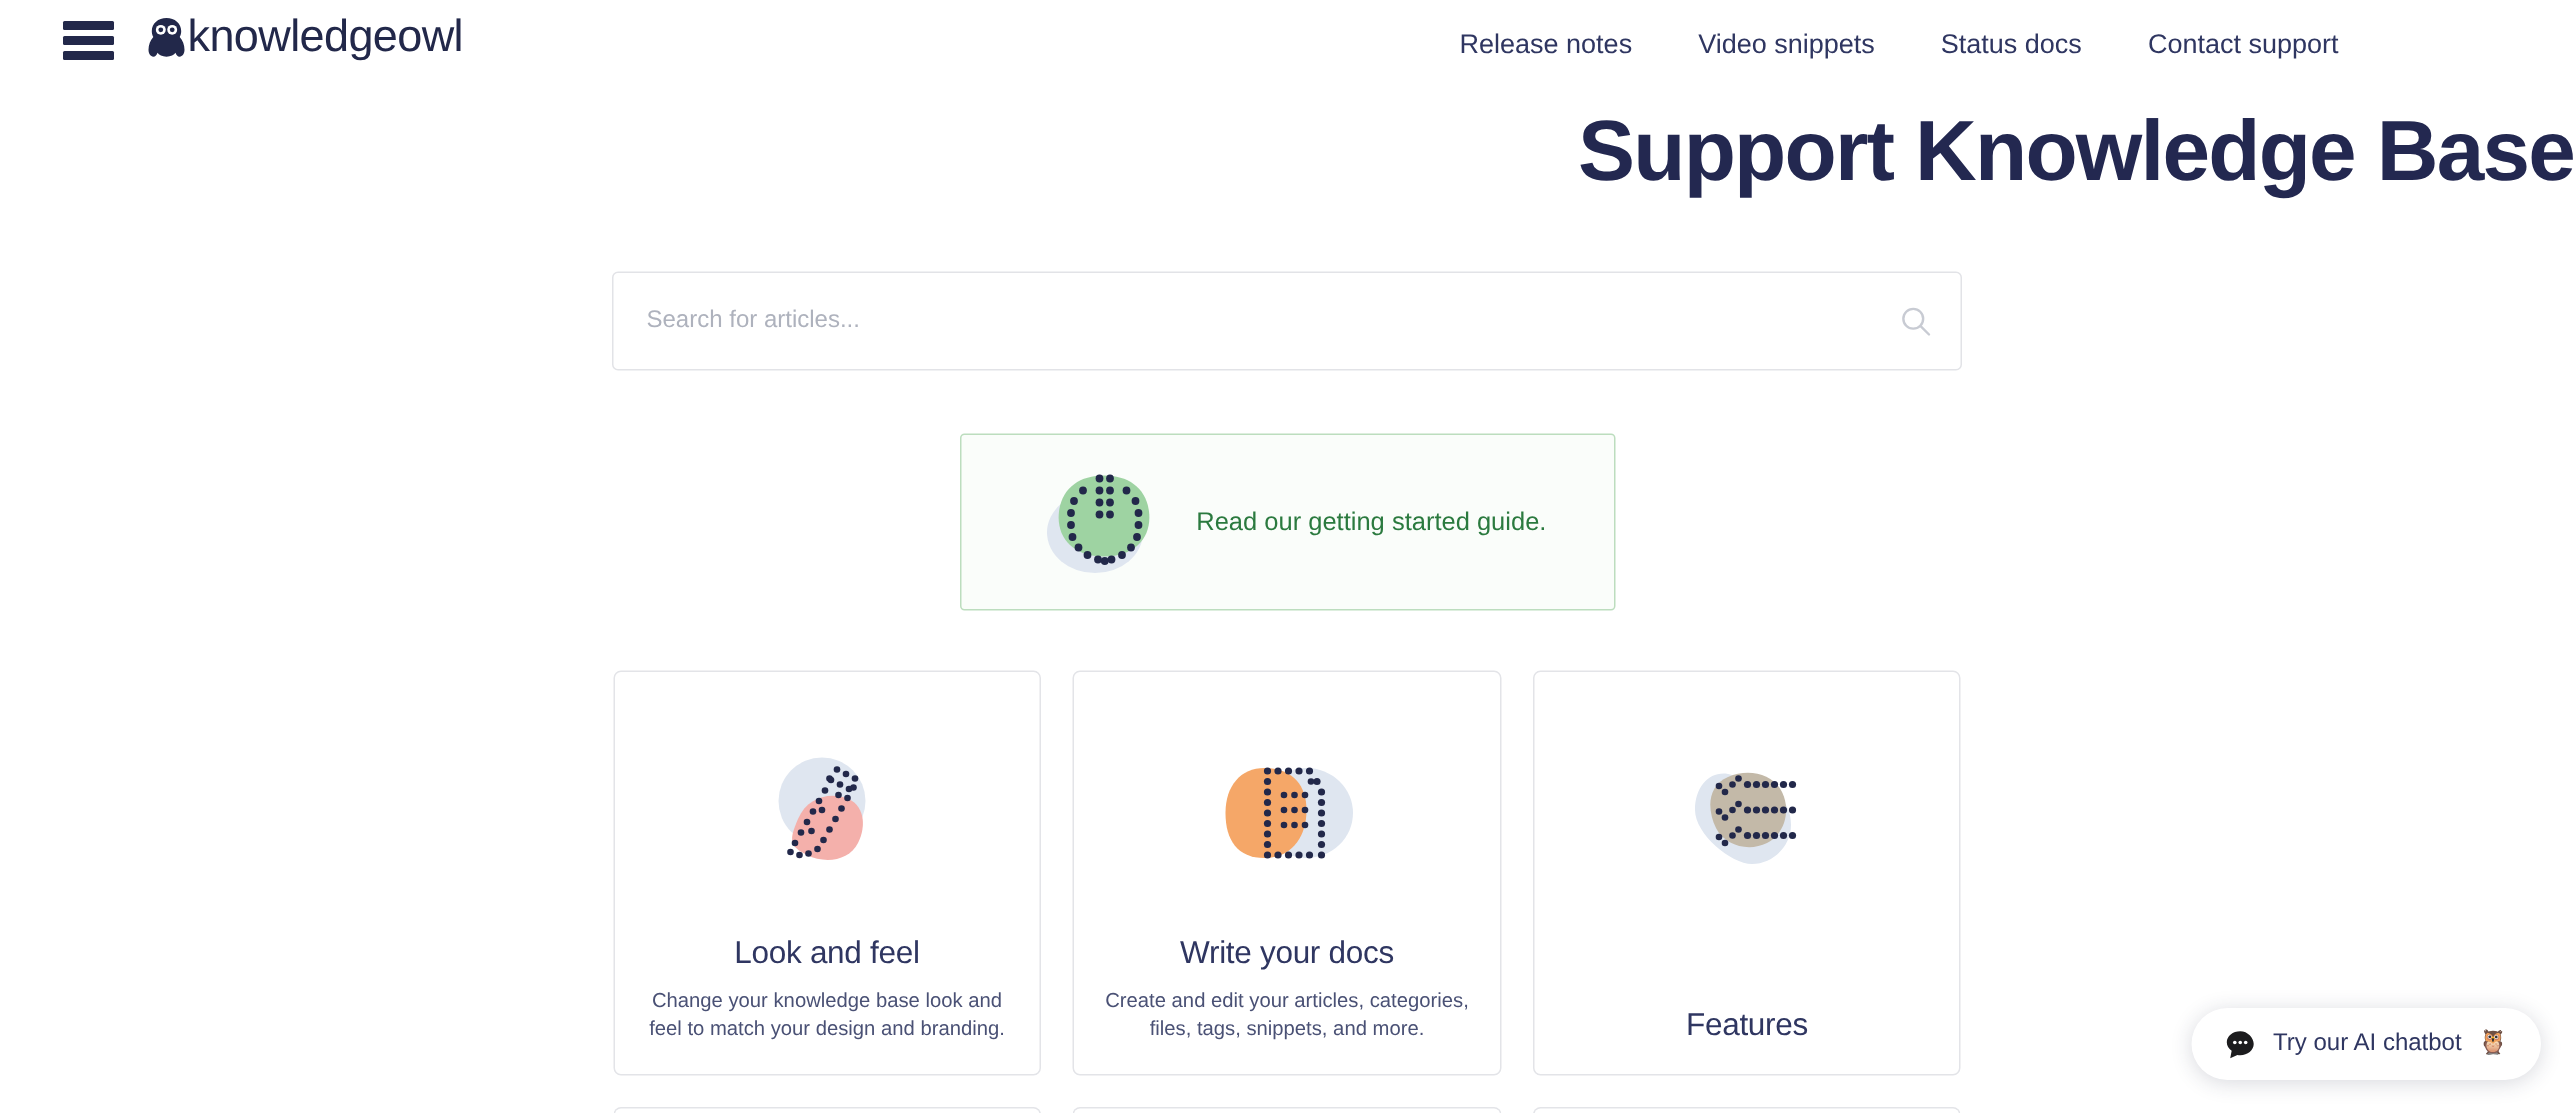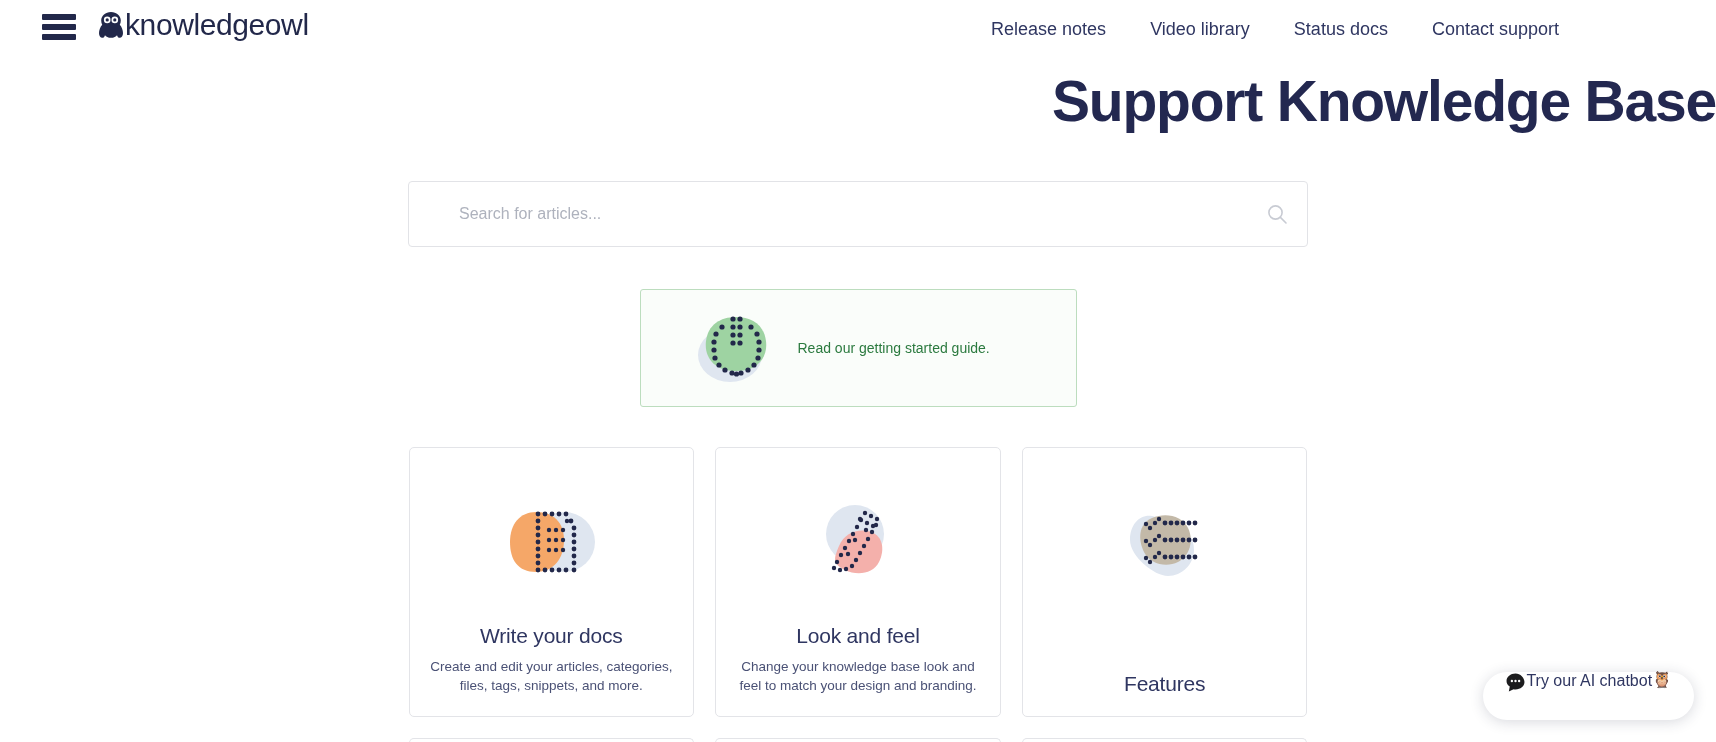--- a/index.html
+++ b/index.html
@@ -89,21 +89,20 @@
     margin: 48px auto 0;
   }
   .search-box {
     position: relative;
     height: 66px;
     border: 1px solid #e2e3e7;
     border-radius: 4px;
     background: #fff;
     display: flex;
     align-items: center;
-    padding-left: 28px;
   }
   .search-input {
     flex: 1;
     height: 100%;
     border: 0;
     outline: none;
     background: transparent;
     padding: 0 56px 0 22px;
     font-family: "Liberation Sans", sans-serif;
     font-size: 16px;
@@ -132,21 +131,21 @@
     border: 1px solid #bcddbe;
     border-radius: 3px;
     background: #fafdfa;
     display: flex;
     align-items: center;
     padding-left: 47px;
     cursor: pointer;
   }
   .banner-icon { width: 96px; height: 90px; flex: 0 0 auto; }
   .banner-text {
-    font-size: 14px;
+    font-size: 17px;
     color: #2b7a3f;
     margin-left: 14px;
     white-space: nowrap;
   }
 
   
   .cards {
     width: 899px;
     margin: 40px auto 0;
     display: grid;
@@ -202,20 +201,22 @@
     height: 60px;
   }
 
   
   .chatbot {
     position: absolute;
     right: 22px;
     bottom: 22px;
     height: 48px;
     display: flex;
+    align-items: center;
+    gap: 11px;
     padding: 0 22px;
     background: #ffffff;
     border-radius: 24px;
     box-shadow: 0 2px 14px rgba(40,44,70,0.18);
     cursor: pointer;
   }
   .chat-bubble-icon { width: 21px; height: 21px; flex: 0 0 auto; }
   .chatbot-label {
     font-size: 16px;
     color: #2f3661;
@@ -241,21 +242,21 @@
       <circle cx="16.8" cy="8.9" r="3.3" fill="#ffffff"></circle>
       <circle cx="9.2" cy="8.9" r="1.6" fill="#22284a"></circle>
       <circle cx="16.8" cy="8.9" r="1.6" fill="#22284a"></circle>
       <path d="M13 11.4l-1.5 2.2h3z" fill="#22284a"></path>
     </svg>
     <span class="brand-text">knowledgeowl</span>
   </div>
 
   <nav class="top-nav">
     <a>Release notes</a>
-    <a>Video library</a>
+    <a>Video snippets</a>
     <a>Status docs</a>
     <a>Contact support</a>
   </nav>
 
 </header>
 
 <main class="page">
 
   <h1 class="page-title">Support Knowledge Base</h1>
 
@@ -300,20 +301,57 @@
           <circle cx="44" cy="70" r="2.6"></circle>
             <circle cx="53" cy="70" r="2.6"></circle>
           <circle cx="48.5" cy="71" r="2.6"></circle>
         </g>
       </svg>
       <span class="banner-text">Read our getting started guide.</span>
     </div>
   </div>
 
   <section class="cards">
+
+    <div class="card">
+      <svg class="card-icon" viewBox="0 0 110 100">
+        <circle cx="52" cy="40" r="29" fill="#dfe6f0"></circle>
+        <path d="M36 52c6-14 20-18 32-14 12 4 14 18 8 30-6 12-22 14-34 8-12-6-12-10-6-24z" fill="#f4b0ab"></path>
+        <g fill="#22284a">
+          <circle cx="62" cy="19" r="2.2"></circle>
+            <circle cx="68" cy="22" r="2.2"></circle>
+            <circle cx="74" cy="25" r="2.2"></circle>
+          <circle cx="58" cy="26" r="2.2"></circle>
+            <circle cx="64" cy="29" r="2.2"></circle>
+            <circle cx="70" cy="32" r="2.2"></circle>
+          <circle cx="54" cy="33" r="2.2"></circle>
+            <circle cx="73" cy="31" r="2.2"></circle>
+          <circle cx="50" cy="40" r="2.2"></circle>
+            <circle cx="69" cy="38" r="2.2"></circle>
+          <circle cx="46" cy="47" r="2.2"></circle>
+            <circle cx="65" cy="45" r="2.2"></circle>
+          <circle cx="42" cy="54" r="2.2"></circle>
+            <circle cx="61" cy="52" r="2.2"></circle>
+          <circle cx="38" cy="61" r="2.2"></circle>
+            <circle cx="57" cy="59" r="2.2"></circle>
+          <circle cx="34" cy="68" r="2.2"></circle>
+            <circle cx="53" cy="66" r="2.2"></circle>
+          <circle cx="31" cy="74" r="2.2"></circle>
+            <circle cx="49" cy="72" r="2.2"></circle>
+          <circle cx="37" cy="76" r="2.2"></circle>
+            <circle cx="43" cy="75" r="2.2"></circle>
+          <circle cx="57" cy="25" r="2.2"></circle>
+            <circle cx="63" cy="36" r="2.2"></circle>
+          <circle cx="52" cy="46" r="2.2"></circle>
+            <circle cx="45" cy="60" r="2.2"></circle>
+        </g>
+      </svg>
+      <div class="card-title">Look and feel</div>
+      <div class="card-desc">Change your knowledge base look and feel to match your design and branding.</div>
+    </div>
 
     <div class="card">
       <svg class="card-icon" viewBox="0 0 110 100">
         <ellipse cx="68" cy="48" rx="31" ry="30" fill="#dfe6f0"></ellipse>
         <path d="M14 48c0-18 10-30 26-30 17 0 28 10 28 28s-10 32-28 32S14 66 14 48z" fill="#f5a768"></path>
         <g fill="#22284a">
           <circle cx="42" cy="20" r="2.4"></circle>
             <circle cx="49" cy="20" r="2.4"></circle>
             <circle cx="56" cy="20" r="2.4"></circle>
           <circle cx="63" cy="20" r="2.4"></circle>
@@ -348,57 +386,20 @@
             <circle cx="60" cy="56" r="2.2"></circle>
             <circle cx="67" cy="56" r="2.2"></circle>
           <circle cx="71" cy="27" r="2.2"></circle>
         </g>
       </svg>
       <div class="card-title">Write your docs</div>
       <div class="card-desc">Create and edit your articles, categories, files, tags, snippets, and more.</div>
     </div>
 
     <div class="card">
-      <svg class="card-icon" viewBox="0 0 110 100">
-        <circle cx="52" cy="40" r="29" fill="#dfe6f0"></circle>
-        <path d="M36 52c6-14 20-18 32-14 12 4 14 18 8 30-6 12-22 14-34 8-12-6-12-10-6-24z" fill="#f4b0ab"></path>
-        <g fill="#22284a">
-          <circle cx="62" cy="19" r="2.2"></circle>
-            <circle cx="68" cy="22" r="2.2"></circle>
-            <circle cx="74" cy="25" r="2.2"></circle>
-          <circle cx="58" cy="26" r="2.2"></circle>
-            <circle cx="64" cy="29" r="2.2"></circle>
-            <circle cx="70" cy="32" r="2.2"></circle>
-          <circle cx="54" cy="33" r="2.2"></circle>
-            <circle cx="73" cy="31" r="2.2"></circle>
-          <circle cx="50" cy="40" r="2.2"></circle>
-            <circle cx="69" cy="38" r="2.2"></circle>
-          <circle cx="46" cy="47" r="2.2"></circle>
-            <circle cx="65" cy="45" r="2.2"></circle>
-          <circle cx="42" cy="54" r="2.2"></circle>
-            <circle cx="61" cy="52" r="2.2"></circle>
-          <circle cx="38" cy="61" r="2.2"></circle>
-            <circle cx="57" cy="59" r="2.2"></circle>
-          <circle cx="34" cy="68" r="2.2"></circle>
-            <circle cx="53" cy="66" r="2.2"></circle>
-          <circle cx="31" cy="74" r="2.2"></circle>
-            <circle cx="49" cy="72" r="2.2"></circle>
-          <circle cx="37" cy="76" r="2.2"></circle>
-            <circle cx="43" cy="75" r="2.2"></circle>
-          <circle cx="57" cy="25" r="2.2"></circle>
-            <circle cx="63" cy="36" r="2.2"></circle>
-          <circle cx="52" cy="46" r="2.2"></circle>
-            <circle cx="45" cy="60" r="2.2"></circle>
-        </g>
-      </svg>
-      <div class="card-title">Look and feel</div>
-      <div class="card-desc">Change your knowledge base look and feel to match your design and branding.</div>
-    </div>
-
-    <div class="card">
       <path></path>
       <svg class="card-icon" viewBox="0 0 110 100">
         <path d="M20 46c0-16 10-26 22-24 12 2 10 12 22 12s20 8 20 22-12 26-26 26-38-20-38-36z" fill="#dfe6f0"></path>
         <path d="M42 24c14-6 30-2 36 10 6 12 2 28-10 34-12 6-28 2-34-10-6-12-6-28 8-34z" fill="#c3b9a8"></path>
         <g fill="#22284a">
           <circle cx="36" cy="30" r="2.2"></circle>
             <circle cx="40" cy="34" r="2.2"></circle>
           <circle cx="45" cy="29" r="2.2"></circle>
             <circle cx="49" cy="25" r="2.2"></circle>
           <circle cx="55" cy="29" r="2.4"></circle>

